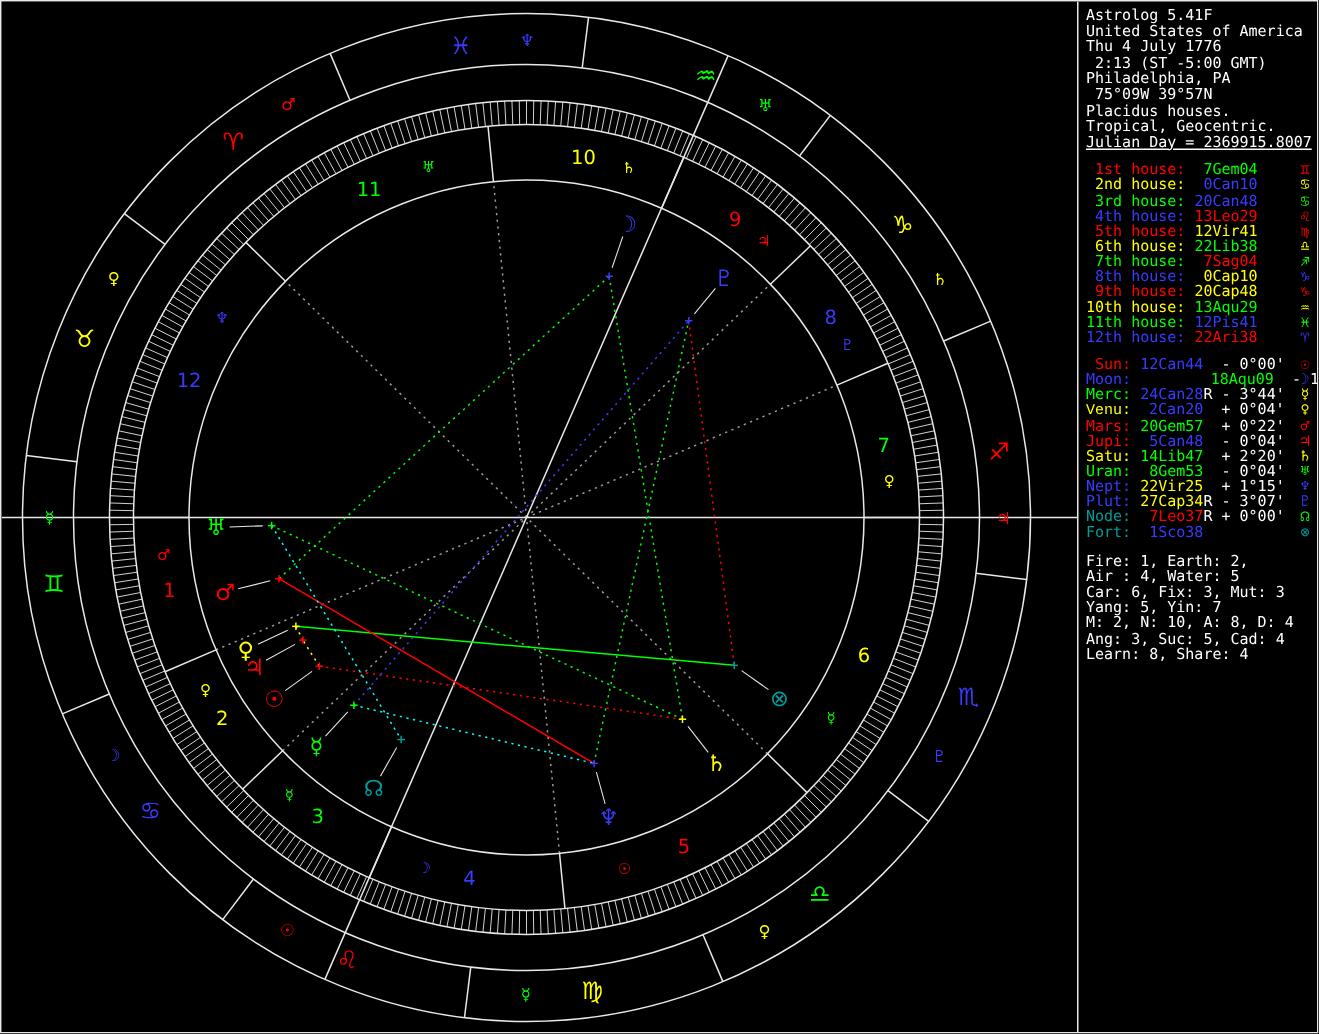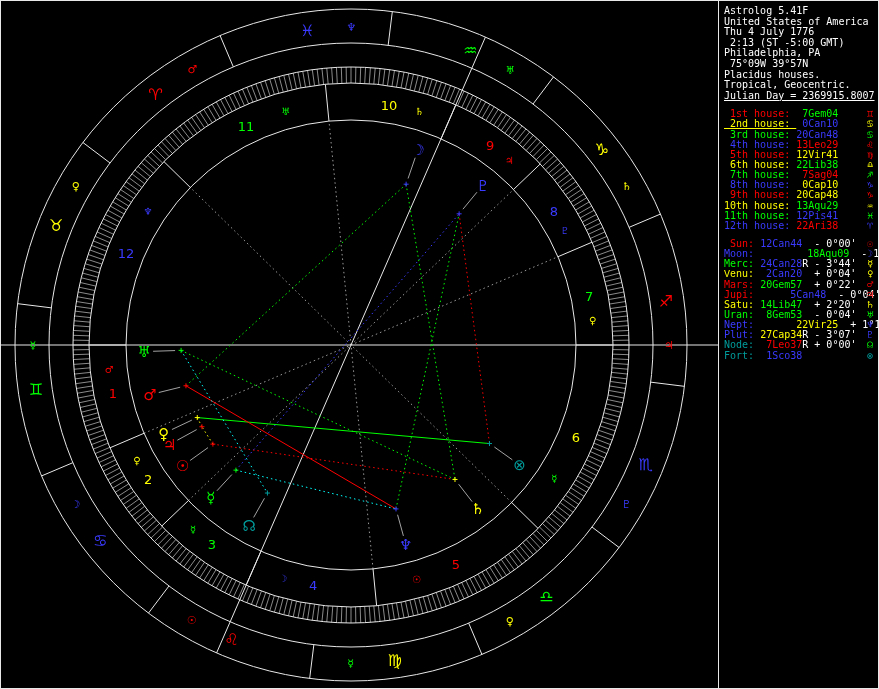--- a/index.html
+++ b/index.html
@@ -534,40 +534,49 @@
         <div class="ln" style="color: rgb(255, 255, 255);">Thu 4 July 1776</div>
         <div class="ln" style="color: rgb(255, 255, 255);"> 2:13 (ST -5:00 GMT)</div>
         <div class="ln" style="color: rgb(255, 255, 255);">Philadelphia, PA</div>
         <div class="ln" style="color: rgb(255, 255, 255);"> 75°09W 39°57N</div>
         <div class="ln" style="color: rgb(255, 255, 255);">Placidus houses.</div>
         <div class="ln" style="color: rgb(255, 255, 255);">Tropical, Geocentric.</div>
         <div class="ln" style="color: rgb(255, 255, 255); text-decoration: underline;">Julian Day = 2369915.8007</div>
       </div>
     <div id="houses" class="blk">
         <div class="row"><span style="color: rgb(255, 0, 0);"> 1st house: </span><span style="color: rgb(0, 255, 0); text-align: right;"> 7Gem04</span><span class="g" style="color: rgb(255, 0, 0);">♊</span></div>
-        <div class="row"><span style="color: rgb(255, 255, 0); text-decoration: underline;"> 2nd house: </span><span style="color: rgb(58, 58, 255);"> 0Can10</span><span class="g" style="color: rgb(255, 255, 0);">♋</span></div>
+        <div class="row"><span style="color: rgb(255, 255, 0);"> 2nd house: </span><span style="color: rgb(58, 58, 255);"> 0Can10</span><span class="g" style="color: rgb(255, 255, 0);">♋</span></div>
         <div class="row"><span style="color: rgb(0, 255, 0);"> 3rd house: </span><span style="color: rgb(58, 58, 255);">20Can48</span><span class="g" style="color: rgb(0, 255, 0);">♋</span></div>
         <div class="row"><span style="color: rgb(58, 58, 255);"> 4th house: </span><span style="color: rgb(255, 0, 0);">13Leo29</span><span class="g" style="color: rgb(255, 0, 0);">♌</span></div>
         <div class="row"><span style="color: rgb(255, 0, 0);"> 5th house: </span><span style="color: rgb(255, 255, 0);">12Vir41</span><span class="g" style="color: rgb(255, 0, 0);">♍</span></div>
         <div class="row"><span style="color: rgb(255, 255, 0);"> 6th house: </span><span style="color: rgb(0, 255, 0);">22Lib38</span><span class="g" style="color: rgb(255, 255, 0);">♎</span></div>
         <div class="row"><span style="color: rgb(0, 255, 0);"> 7th house: </span><span style="color: rgb(255, 0, 0);"> 7Sag04</span><span class="g" style="color: rgb(0, 255, 0);">♐</span></div>
         <div class="row"><span style="color: rgb(58, 58, 255);"> 8th house: </span><span style="color: rgb(255, 255, 0);"> 0Cap10</span><span class="g" style="color: rgb(58, 58, 255);">♑</span></div>
         <div class="row"><span style="color: rgb(255, 0, 0);"> 9th house: </span><span style="color: rgb(255, 255, 0);">20Cap48</span><span class="g" style="color: rgb(255, 0, 0);">♑</span></div>
         <div class="row"><span style="color: rgb(255, 255, 0);">10th house: </span><span style="color: rgb(0, 255, 0);">13Aqu29</span><span class="g" style="color: rgb(255, 255, 0);">♒</span></div>
         <div class="row"><span style="color: rgb(0, 255, 0);">11th house: </span><span style="color: rgb(58, 58, 255);">12Pis41</span><span class="g" style="color: rgb(0, 255, 0);">♓</span></div>
         <div class="row"><span style="color: rgb(58, 58, 255);">12th house: </span><span style="color: rgb(255, 0, 0);">22Ari38</span><span class="g" style="color: rgb(58, 58, 255);">♈</span></div>
       </div>
     <div id="planets" class="blk2">
         <div class="row"><span style="color: rgb(255, 0, 0);"> Sun: </span><span style="color: rgb(58, 58, 255);">12Can44</span><span style="color: rgb(255, 255, 255);">  </span><span style="color: rgb(255, 255, 255);">- 0°00'</span><span class="g" style="color: rgb(255, 0, 0);">☉</span></div>
         <div class="row"><span style="color: rgb(58, 58, 255);">Moon: </span><span style="color: rgb(0, 255, 0); margin-left: 47px;">18Aqu09</span><span style="color: rgb(255, 255, 255);">  </span><span style="color: rgb(255, 255, 255);">- 1°03'</span><span class="g" style="color: rgb(58, 58, 255);">☽</span></div>
         <div class="row"><span style="color: rgb(0, 255, 0);">Merc: </span><span style="color: rgb(58, 58, 255);">24Can28</span><span style="color: rgb(255, 255, 255);">R </span><span style="color: rgb(255, 255, 255);">- 3°44'</span><span class="g" style="color: rgb(255, 255, 0);">☿</span></div>
         <div class="row"><span style="color: rgb(255, 255, 0); font-family: Liberation Mono, monospace;">Venu: </span><span style="color: rgb(58, 58, 255);"> 2Can20</span><span style="color: rgb(255, 255, 255);">  </span><span style="color: rgb(255, 255, 255);">+ 0°04'</span><span class="g" style="color: rgb(255, 255, 0);">♀</span></div>
         <div class="row"><span style="color: rgb(255, 0, 0);">Mars: </span><span style="color: rgb(0, 255, 0);">20Gem57</span><span style="color: rgb(255, 255, 255);">  </span><span style="color: rgb(255, 255, 255);">+ 0°22'</span><span class="g" style="color: rgb(255, 0, 0);">♂</span></div>
-        <div class="row"><span style="color: rgb(255, 0, 0);">Jupi: </span><span style="color: rgb(58, 58, 255); margin-left: 24px;"> 5Can48</span><span style="color: rgb(255, 255, 255);">  </span><span style="color: rgb(255, 255, 255);">- 0°04'</span><span class="g" style="color: rgb(255, 0, 0);">♃</span></div>
+        <div class="row"><span style="color: rgb(255, 0, 0);">Jupi: </span><span style="color: rgb(58, 58, 255);"> 5Can48</span><span style="color: rgb(255, 255, 255);">  </span><span style="color: rgb(255, 255, 255);">- 0°04'</span><span class="g" style="color: rgb(255, 0, 0);">♃</span></div>
         <div class="row"><span style="color: rgb(255, 255, 0);">Satu: </span><span style="color: rgb(0, 255, 0);">14Lib47</span><span style="color: rgb(255, 255, 255);">  </span><span style="color: rgb(255, 255, 255);">+ 2°20'</span><span class="g" style="color: rgb(255, 255, 0);">♄</span></div>
         <div class="row"><span style="color: rgb(0, 255, 0);">Uran: </span><span style="color: rgb(0, 255, 0);"> 8Gem53</span><span style="color: rgb(255, 255, 255);">  </span><span style="color: rgb(255, 255, 255);">- 0°04'</span><span class="g" style="color: rgb(0, 255, 0);">♅</span></div>
-        <div class="row"><span style="color: rgb(58, 58, 255);">Nept: </span><span style="color: rgb(255, 255, 0); margin-left: 36px;">22Vir25</span><span style="color: rgb(255, 255, 255);">  </span><span style="color: rgb(255, 255, 255);">+ 1°15'</span><span class="g" style="color: rgb(58, 58, 255);">♆</span></div>
+        <div class="row"><span style="color: rgb(58, 58, 255);">Nept: </span><span style="color: rgb(255, 255, 0);">22Vir25</span><span style="color: rgb(255, 255, 255);">  </span><span style="color: rgb(255, 255, 255);">+ 1°15'</span><span class="g" style="color: rgb(58, 58, 255);">♆</span></div>
         <div class="row"><span style="color: rgb(58, 58, 255);">Plut: </span><span style="color: rgb(255, 255, 0);">27Cap34</span><span style="color: rgb(255, 255, 255);">R </span><span style="color: rgb(255, 255, 255);">- 3°07'</span><span class="g" style="color: rgb(58, 58, 255);">♇</span></div>
         <div class="row"><span style="color: rgb(0, 155, 155);">Node: </span><span style="color: rgb(255, 0, 0);"> 7Leo37</span><span style="color: rgb(255, 255, 255);">R </span><span style="color: rgb(255, 255, 255);">+ 0°00'</span><span class="g" style="color: rgb(0, 255, 0);">☊</span></div>
         <div class="row"><span style="color: rgb(0, 155, 155);">Fort: </span><span style="color: rgb(58, 58, 255);"> 1Sco38</span><span style="color: rgb(255, 255, 255);">  </span><span style="color: rgb(255, 255, 255);"></span><span class="g" style="color: rgb(0, 155, 155);">⊗</span></div>
+      </div>
+    <div id="stats" class="stat">
+        <div class="ln" style="color: rgb(255, 255, 255);">Fire: 1, Earth: 2,</div>
+        <div class="ln" style="color: rgb(255, 255, 255);">Air : 4, Water: 5</div>
+        <div class="ln" style="color: rgb(255, 255, 255);">Car: 6, Fix: 3, Mut: 3</div>
+        <div class="ln" style="color: rgb(255, 255, 255);">Yang: 5, Yin: 7</div>
+        <div class="ln" style="color: rgb(255, 255, 255);">M: 2, N: 10, A: 8, D: 4</div>
+        <div class="ln" style="color: rgb(255, 255, 255);">Ang: 3, Suc: 5, Cad: 4</div>
+        <div class="ln" style="color: rgb(255, 255, 255);">Learn: 8, Share: 4</div>
       </div>
   </aside>
 </div>
 
 </body></html>

